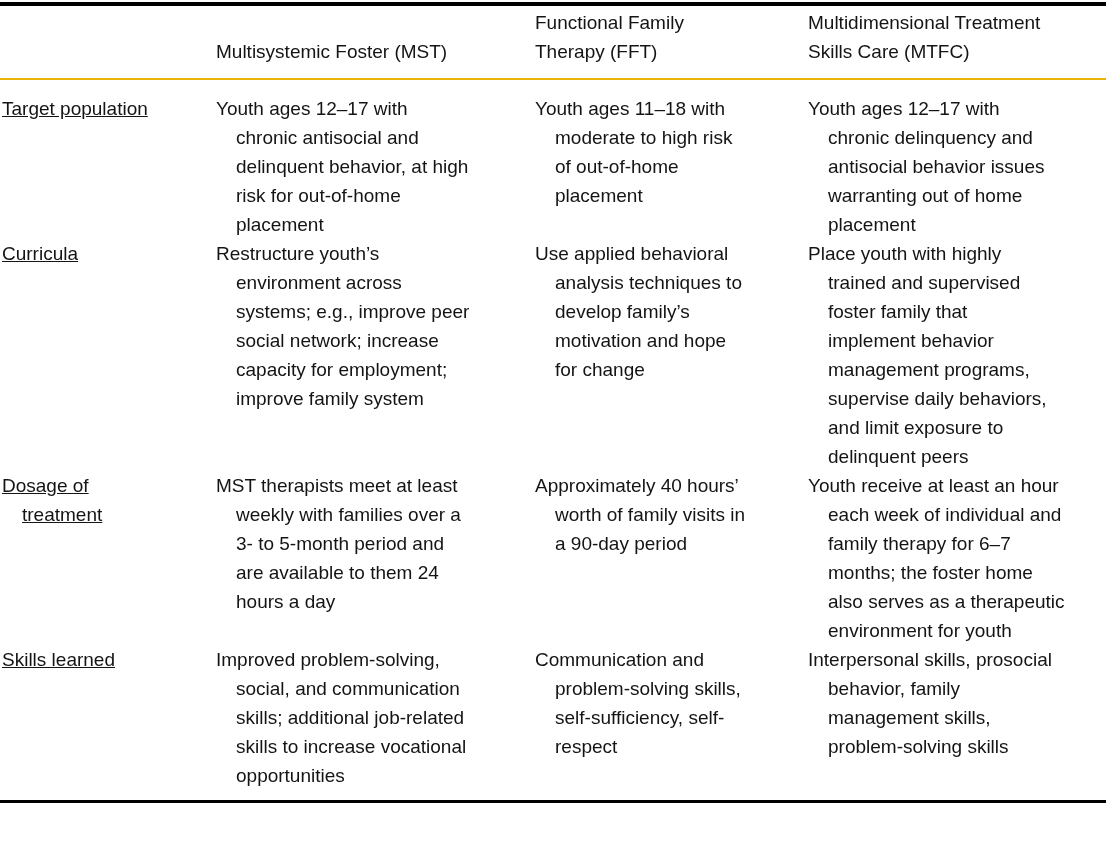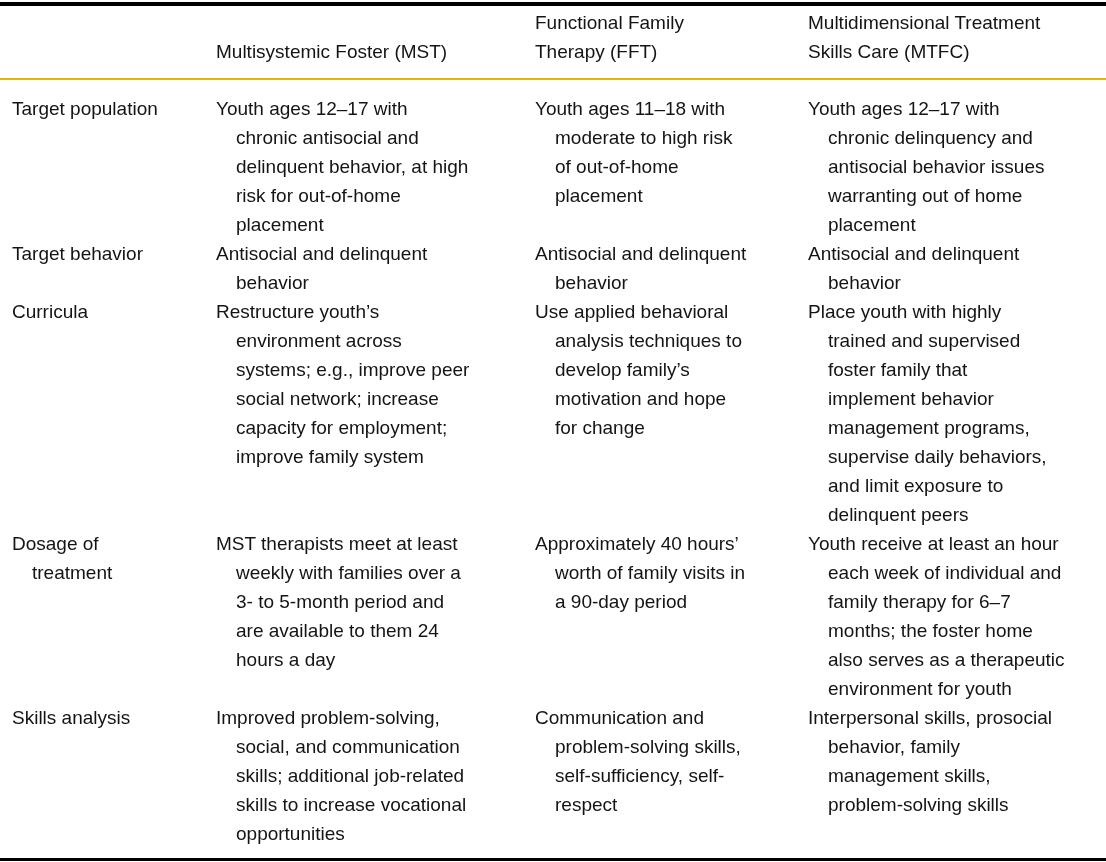--- a/index.html
+++ b/index.html
@@ -45,21 +45,21 @@
     white-space: pre-line;
   }
 
   tbody td {
     vertical-align: top;
     padding: 0 8px 0 0;
   }
   tbody tr:first-child td { padding-top: 14px; }
   tbody tr:last-child td { padding-bottom: 10px; }
 
-  td.rowlabel { padding-left: 12px; }
+  td.rowlabel { padding-left: 2px; text-decoration: underline; }
   td.lastcol { padding-right: 0; }
 
   
   .hang {
     white-space: pre-line;
     padding-left: 20px;
     text-indent: -20px;
   }
 </style>
 </head>
@@ -100,37 +100,20 @@
 moderate to high risk
 of out-of-home
 placement</div>
           </td>
         <td class="lastcol">
             <div class="hang">Youth ages 12–17 with
 chronic delinquency and
 antisocial behavior issues
 warranting out of home
 placement</div>
-          </td>
-      </tr>
-      <tr>
-        <td class="rowlabel">
-            <div class="hang">Target behavior</div>
-          </td>
-        <td>
-            <div class="hang">Antisocial and delinquent
-behavior</div>
-          </td>
-        <td>
-            <div class="hang">Antisocial and delinquent
-behavior</div>
-          </td>
-        <td class="lastcol">
-            <div class="hang">Antisocial and delinquent
-behavior</div>
           </td>
       </tr>
       <tr>
         <td class="rowlabel">
             <div class="hang">Curricula</div>
           </td>
         <td>
             <div class="hang">Restructure youth’s
 environment across
 systems; e.g., improve peer
@@ -177,21 +160,21 @@
             <div class="hang">Youth receive at least an hour
 each week of individual and
 family therapy for 6–7
 months; the foster home
 also serves as a therapeutic
 environment for youth</div>
           </td>
       </tr>
       <tr>
         <td class="rowlabel">
-            <div class="hang">Skills analysis</div>
+            <div class="hang">Skills learned</div>
           </td>
         <td>
             <div class="hang">Improved problem-solving,
 social, and communication
 skills; additional job-related
 skills to increase vocational
 opportunities</div>
           </td>
         <td>
             <div class="hang">Communication and

